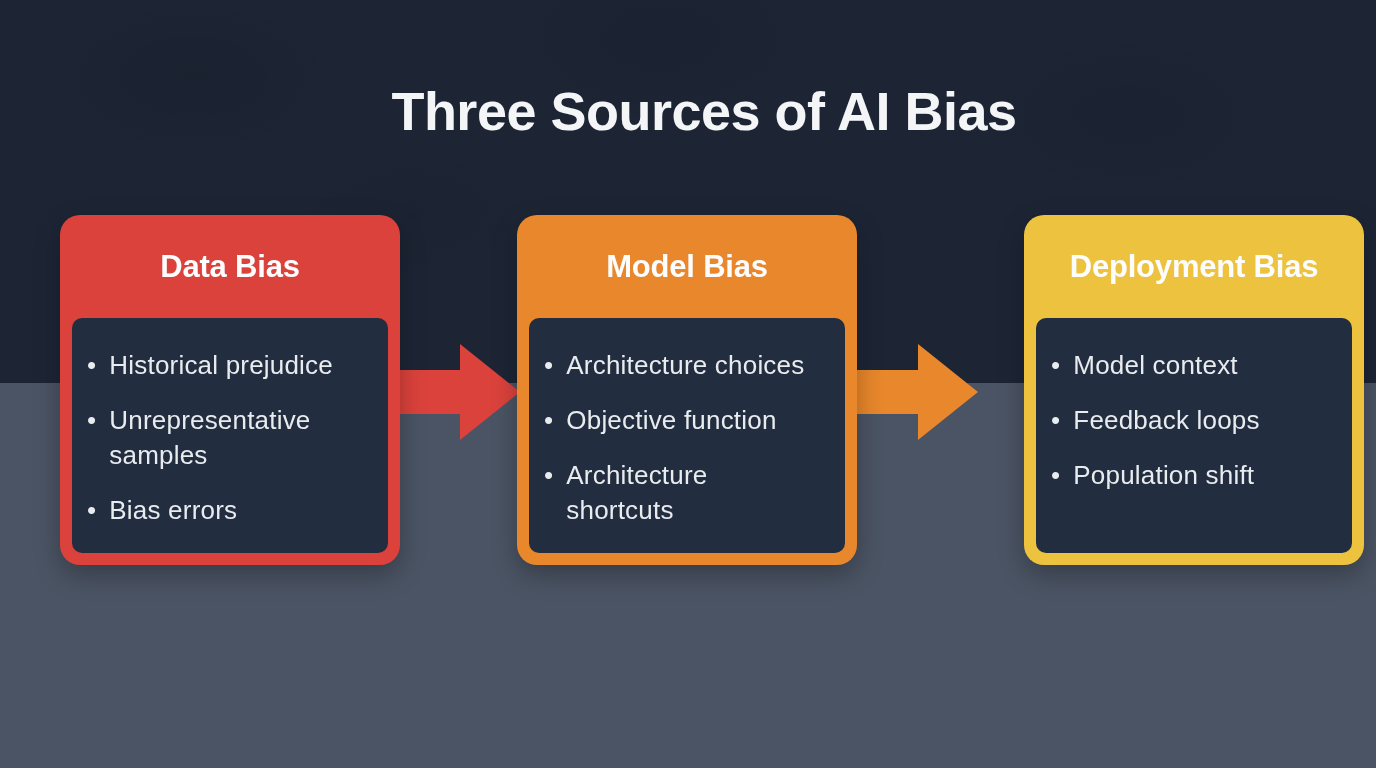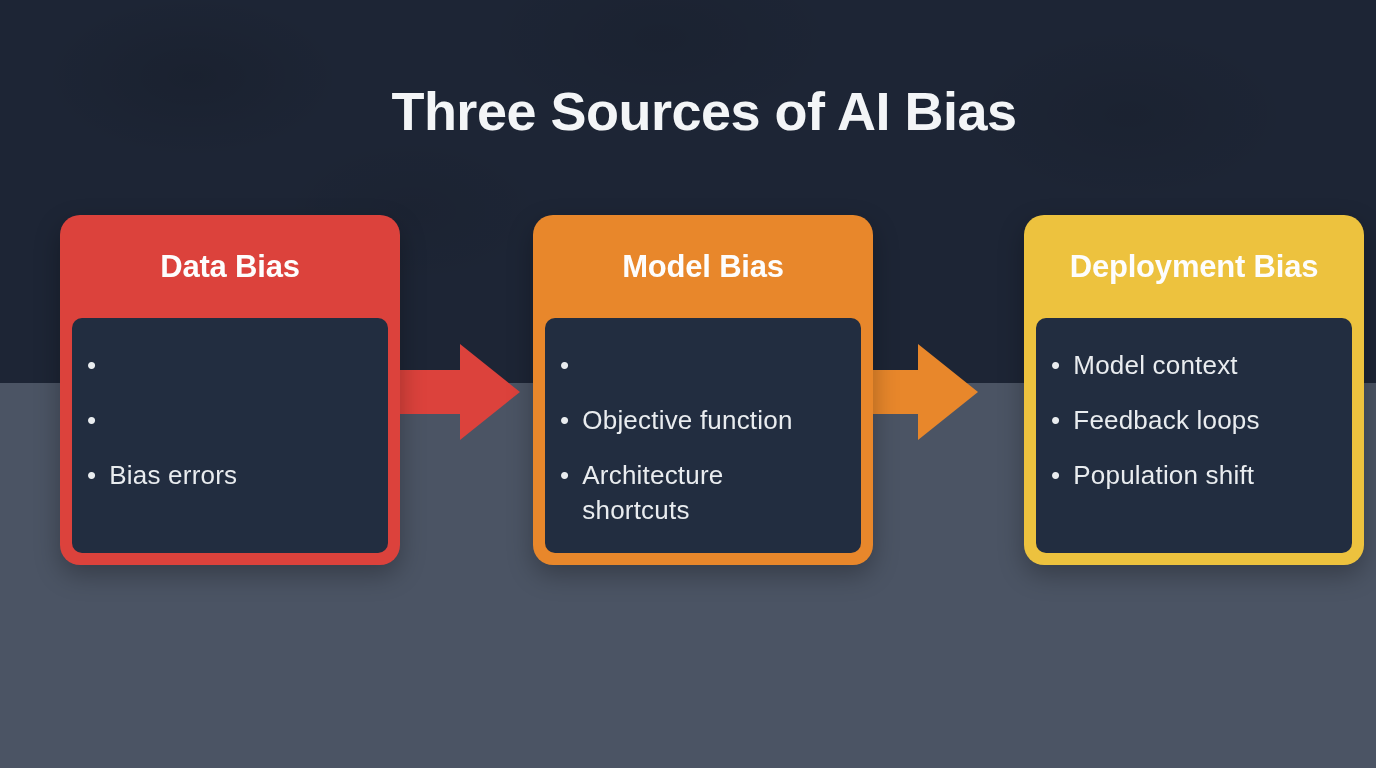--- a/index.html
+++ b/index.html
@@ -104,40 +104,43 @@
   <div class="bg-top" style="background-color: rgb(29, 37, 53);"></div>
   <div class="bg-bottom" style="background-color: rgb(75, 84, 100);"></div>
 
   <h1 class="page-title" style="color: rgb(243, 245, 247);">Three Sources of AI Bias</h1>
 
   <section class="card card-1" style="background-color: rgb(220, 66, 60);">
     <h2 class="card-title" style="color: rgb(253, 253, 253);">Data Bias</h2>
     <div class="card-panel" style="background-color: rgb(34, 45, 64);">
       <div class="bullet" style="color: rgb(233, 236, 239);">
         <span class="dot">•</span>
+        <span class="bullet-text">Historical prejudice</span>
       </div>
       <div class="bullet" style="color: rgb(233, 236, 239);">
         <span class="dot">•</span>
+        <span class="bullet-text">Unrepresentative samples</span>
       </div>
       <div class="bullet" style="color: rgb(233, 236, 239);">
         <span class="dot">•</span>
         <span class="bullet-text">Bias errors</span>
       </div>
     </div>
   </section>
 
   <svg class="arrow arrow-1" viewBox="0 0 122 96">
     <polygon points="0,26 62,26 62,0 122,48 62,96 62,70 0,70" style="fill: rgb(220, 66, 60);"></polygon>
   </svg>
 
-  <section class="card card-2" style="background-color: rgb(232, 135, 43); margin-left: 16px;">
+  <section class="card card-2" style="background-color: rgb(232, 135, 43);">
     <h2 class="card-title" style="color: rgb(253, 253, 253);">Model Bias</h2>
     <div class="card-panel" style="background-color: rgb(34, 45, 64);">
       <div class="bullet" style="color: rgb(233, 236, 239);">
         <span class="dot">•</span>
+        <span class="bullet-text">Architecture choices</span>
       </div>
       <div class="bullet" style="color: rgb(233, 236, 239);">
         <span class="dot">•</span>
         <span class="bullet-text">Objective function</span>
       </div>
       <div class="bullet" style="color: rgb(233, 236, 239);">
         <span class="dot">•</span>
         <span class="bullet-text">Architecture shortcuts</span>
       </div>
     </div>

